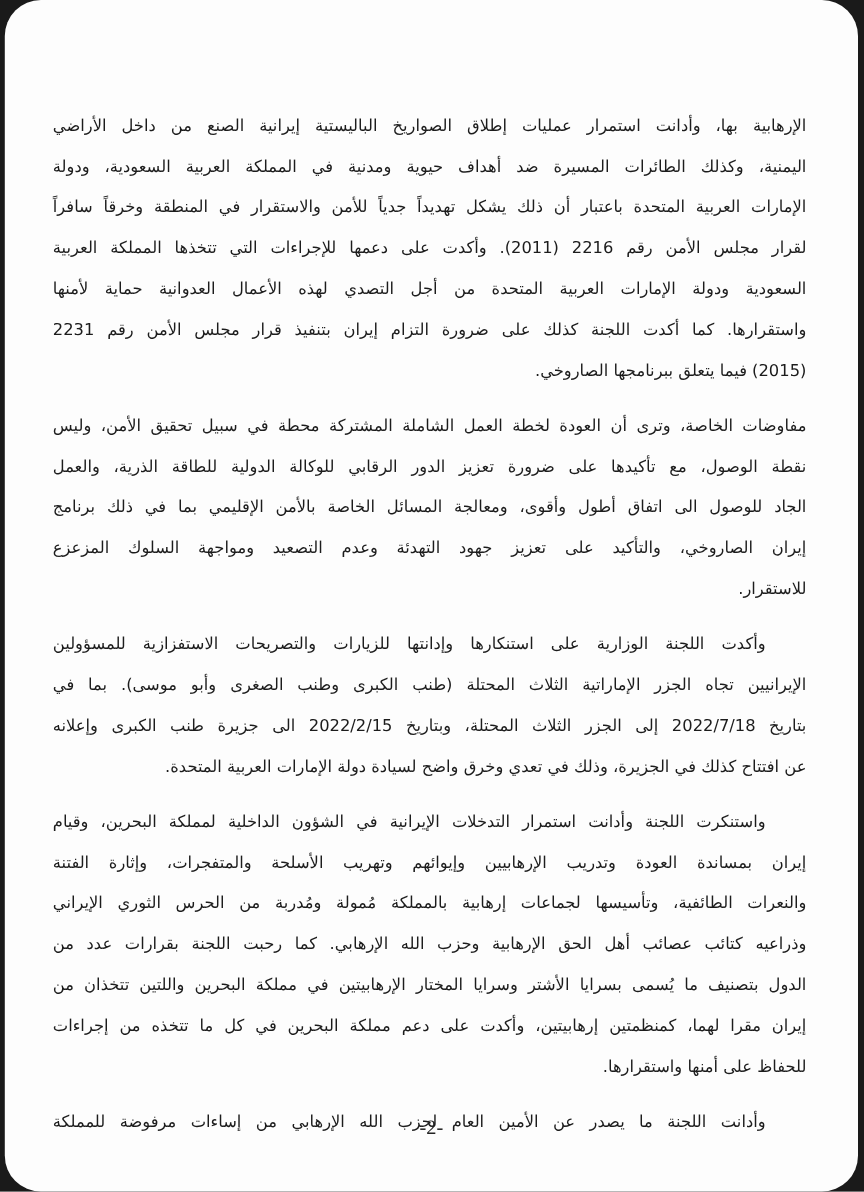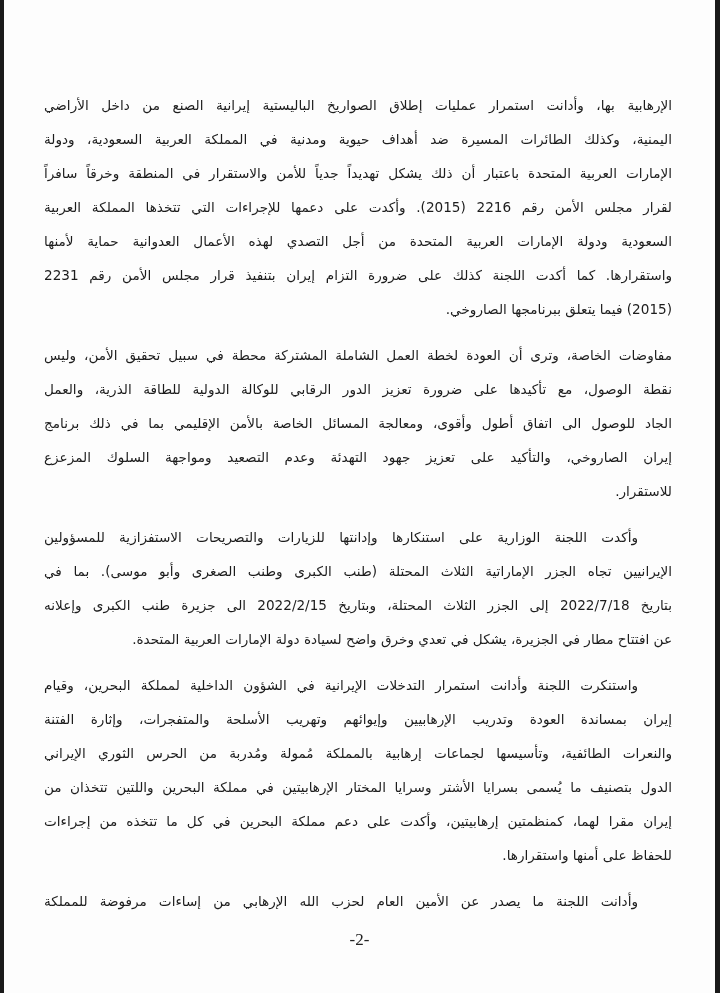--- a/index.html
+++ b/index.html
@@ -4,20 +4,21 @@
 <style>
   html, body { margin:0; padding:0; }
   body {
     width:720px; height:993px; overflow:hidden;
     background:#1a1a1a;
     position:relative;
   }
   .page {
     position:absolute; left:4px; top:0; width:711px; height:993px;
     background:#fdfdfd;
+    border-radius:30px;
   }
   .text {
     position:absolute; left:40px; right:43px; top:88px;
     direction:rtl; text-align:justify;
     font-family:"DejaVu Sans", sans-serif;
     font-size:13.6px; line-height:34px; color:#1c1c1c;
     text-align-last:right;
   }
   .para { margin:0 0 12px 0; }
   .line { display:block; white-space:nowrap; text-align:justify; text-align-last:justify; }
@@ -30,42 +31,43 @@
 </style>
 </head>
 <body>
 
 <div class="page">
   <div class="text">
     <p class="para">
       <span class="line">الإرهابية بها، وأدانت استمرار عمليات إطلاق الصواريخ الباليستية إيرانية الصنع من داخل الأراضي</span>
       <span class="line">اليمنية، وكذلك الطائرات المسيرة ضد أهداف حيوية ومدنية في المملكة العربية السعودية، ودولة</span>
       <span class="line">الإمارات العربية المتحدة باعتبار أن ذلك يشكل تهديداً جدياً للأمن والاستقرار في المنطقة وخرقاً سافراً</span>
-      <span class="line">لقرار مجلس الأمن رقم 2216 (2015). وأكدت على دعمها للإجراءات التي تتخذها المملكة العربية</span>
+      <span class="line">لقرار مجلس الأمن رقم 2216 (2011). وأكدت على دعمها للإجراءات التي تتخذها المملكة العربية</span>
       <span class="line">السعودية ودولة الإمارات العربية المتحدة من أجل التصدي لهذه الأعمال العدوانية حماية لأمنها</span>
       <span class="line">واستقرارها. كما أكدت اللجنة كذلك على ضرورة التزام إيران بتنفيذ قرار مجلس الأمن رقم 2231</span>
       <span class="line last">(2015) فيما يتعلق ببرنامجها الصاروخي.</span>
     </p>
     <p class="para">
       <span class="line">مفاوضات الخاصة، وترى أن العودة لخطة العمل الشاملة المشتركة محطة في سبيل تحقيق الأمن، وليس</span>
       <span class="line">نقطة الوصول، مع تأكيدها على ضرورة تعزيز الدور الرقابي للوكالة الدولية للطاقة الذرية، والعمل</span>
       <span class="line">الجاد للوصول الى اتفاق أطول وأقوى، ومعالجة المسائل الخاصة بالأمن الإقليمي بما في ذلك برنامج</span>
       <span class="line">إيران الصاروخي، والتأكيد على تعزيز جهود التهدئة وعدم التصعيد ومواجهة السلوك المزعزع</span>
       <span class="line last">للاستقرار.</span>
     </p>
     <p class="para">
       <span class="line" style="padding-right:34px">وأكدت اللجنة الوزارية على استنكارها وإدانتها للزيارات والتصريحات الاستفزازية للمسؤولين</span>
       <span class="line">الإيرانيين تجاه الجزر الإماراتية الثلاث المحتلة (طنب الكبرى وطنب الصغرى وأبو موسى). بما في</span>
       <span class="line">بتاريخ 2022/7/18 إلى الجزر الثلاث المحتلة، وبتاريخ 2022/2/15 الى جزيرة طنب الكبرى وإعلانه</span>
-      <span class="line last">عن افتتاح مطار في الجزيرة، يشكل في تعدي وخرق واضح لسيادة دولة الإمارات العربية المتحدة.</span>
+      <span class="line last">عن افتتاح كذلك في الجزيرة، وذلك في تعدي وخرق واضح لسيادة دولة الإمارات العربية المتحدة.</span>
     </p>
     <p class="para">
       <span class="line" style="padding-right:34px">واستنكرت اللجنة وأدانت استمرار التدخلات الإيرانية في الشؤون الداخلية لمملكة البحرين، وقيام</span>
       <span class="line">إيران بمساندة العودة وتدريب الإرهابيين وإيوائهم وتهريب الأسلحة والمتفجرات، وإثارة الفتنة</span>
       <span class="line">والنعرات الطائفية، وتأسيسها لجماعات إرهابية بالمملكة مُمولة ومُدربة من الحرس الثوري الإيراني</span>
+      <span class="line">وذراعيه كتائب عصائب أهل الحق الإرهابية وحزب الله الإرهابي. كما رحبت اللجنة بقرارات عدد من</span>
       <span class="line">الدول بتصنيف ما يُسمى بسرايا الأشتر وسرايا المختار الإرهابيتين في مملكة البحرين واللتين تتخذان من</span>
       <span class="line">إيران مقرا لهما، كمنظمتين إرهابيتين، وأكدت على دعم مملكة البحرين في كل ما تتخذه من إجراءات</span>
       <span class="line last">للحفاظ على أمنها واستقرارها.</span>
     </p>
     <p class="para">
       <span class="line" style="padding-right:34px">وأدانت اللجنة ما يصدر عن الأمين العام لحزب الله الإرهابي من إساءات مرفوضة للمملكة</span>
 
     </p>
   </div>
   <div class="pagenum">-2-</div>

